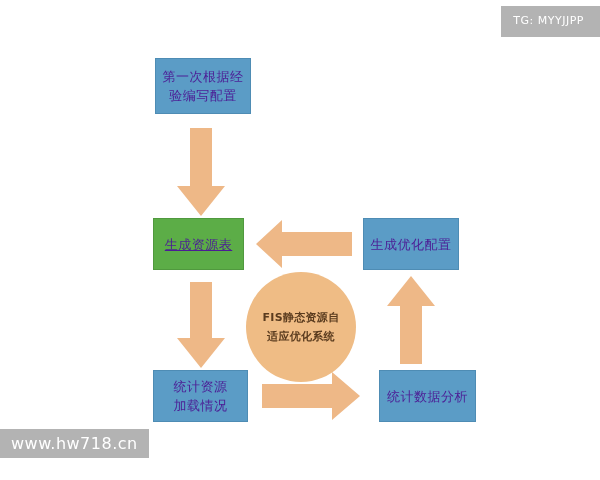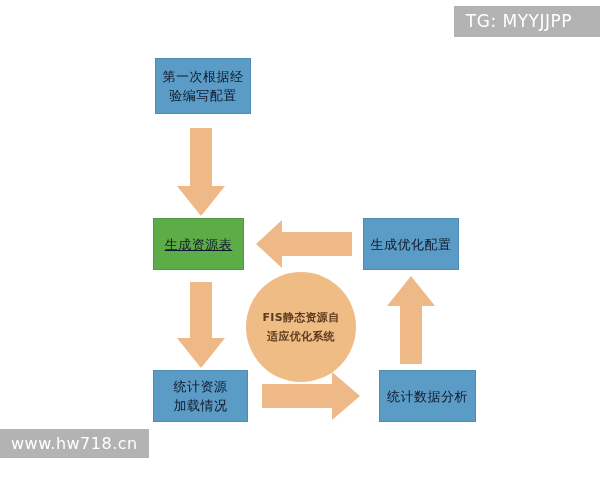--- a/index.html
+++ b/index.html
@@ -28,41 +28,41 @@
     position: absolute;
     background: #b3b3b3;
     color: #ffffff;
     font-family: "DejaVu Sans", "Liberation Sans", sans-serif;
     white-space: nowrap;
     letter-spacing: 0.5px;
   }
   #tag-chip {
     right: 0;
     top: 6px;
-    padding: 5px 28px 6px 12px;
-    font-size: 17px;
+    padding: 5px 16px 6px 12px;
+    font-size: 11px;
     line-height: 20px;
   }
   #site-chip {
     left: 0;
     bottom: 22px;
     padding: 5px 11px 4px 11px;
     font-size: 16px;
     line-height: 20px;
   }
 
   
   .node {
     position: absolute;
     box-sizing: border-box;
     display: flex;
     align-items: center;
     justify-content: center;
     text-align: center;
-    color: #0f172a;
+    color: #4c1d95;
     font-size: 13px;
     line-height: 19px;
     letter-spacing: 0.5px;
     font-family: "DejaVu Sans", "Liberation Sans", sans-serif;
     padding: 2px;
   }
   .node.blue {
     background: #5b9cc6;
     border: 1px solid #4e8cb4;
   }

